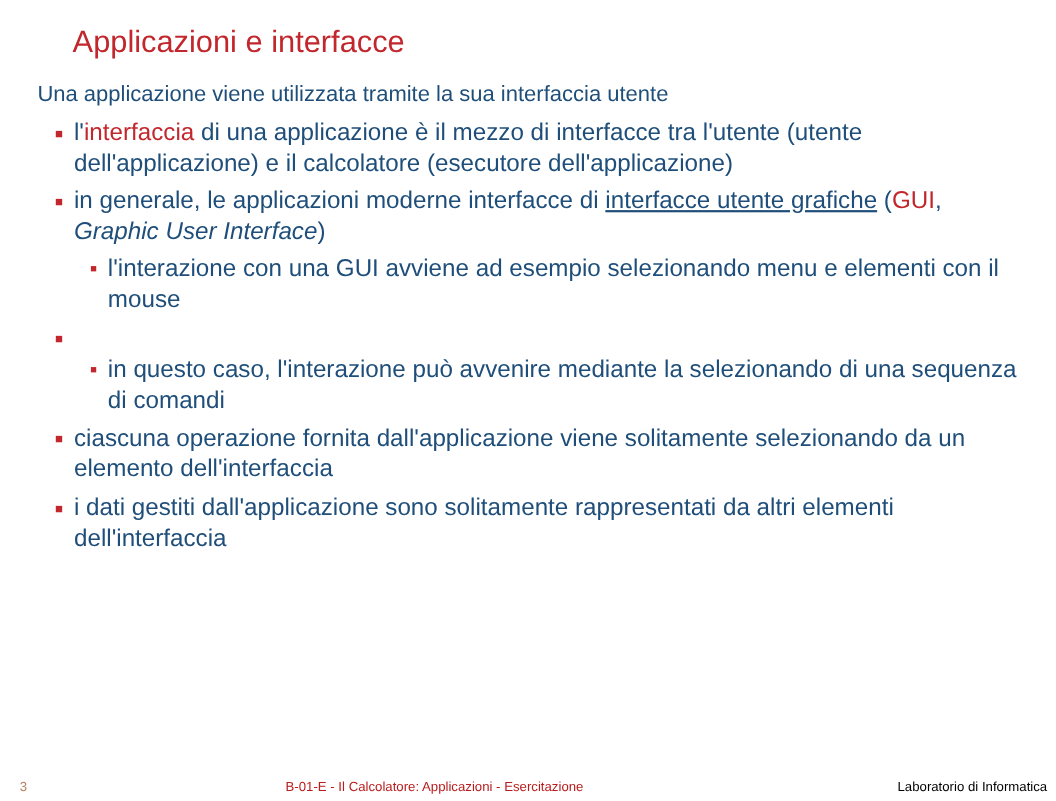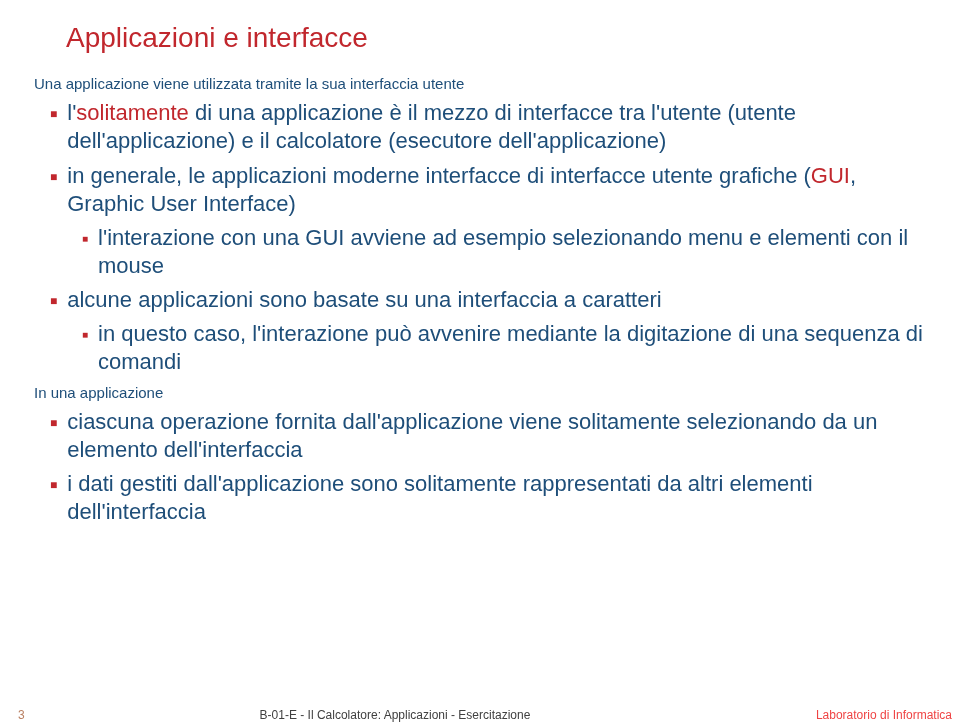--- a/index.html
+++ b/index.html
@@ -21,98 +21,94 @@
     font-size: 28px;
     font-weight: 400;
     margin-left: 32px;
     margin-bottom: 20px;
   }
   .body {
     color: #1e4e79;
     font-size: 22px;
     line-height: 1.28;
   }
-  .lvl0 { margin: 0 0 6px 0; font-size: 15px; }
+  .lvl0 { margin: 0 0 6px 0; font-size: 20px; }
   .lvl1 { margin: 0 0 6px 16px; font-size: 22px; display: flex; }
   .lvl2 { margin: 0 0 6px 48px; font-size: 22px; display: flex; }
   .bullet-sq {
     color: #c1272d;
     font-size: 12px;
     margin-right: 10px;
     margin-top: 8px;
     flex: 0 0 auto;
   }
   .bullet-sq2 {
     color: #c1272d;
     font-size: 10px;
     margin-right: 10px;
     margin-top: 9px;
     flex: 0 0 auto;
   }
-  .hl-under { }
-  .hl-italic { }
+  .hl-under { text-decoration: underline; }
+  .hl-italic { font-style: italic; }
   .hl-red { color: #c1272d; }
   .footer {
     position: absolute;
     bottom: 6px;
     left: 0;
     width: 960px;
     font-size: 12px;
     color: #b97f61;
     display: flex;
     align-items: center;
     padding: 0 8px 0 18px;
   }
   .footer .page { color: #b97f61; width: 40px; }
-  .footer .center { flex: 1; text-align: center; color: #404040; }
-  .footer .right { color: #ef4444; text-align: right; width: 220px; }
+  .footer .center { flex: 1; text-align: center; color: #b91c1c; }
+  .footer .right { color: #000000; text-align: right; width: 220px; }
 </style>
 </head>
 <body>
 
 <div class="slide">
 
   <h1 class="title">Applicazioni e interfacce</h1>
 
   <div class="body">
 
     <div class="lvl0">Una applicazione viene utilizzata tramite la sua interfaccia utente</div>
 
     <div class="lvl1">
       <span class="bullet-sq">■</span>
       <span>
-        <span>l'</span><span class="hl-red">solitamente</span><span> di una applicazione è il mezzo di interfacce tra l'utente (utente dell'applicazione) e il calcolatore (esecutore dell'applicazione)</span>
+        <span>l'</span><span class="hl-red">interfaccia</span><span> di una applicazione è il mezzo di interfacce tra l'utente (utente dell'applicazione) e il calcolatore (esecutore dell'applicazione)</span>
       </span>
     </div>
 
     <div class="lvl1">
       <span class="bullet-sq">■</span>
       <span>
         <span>in generale, le applicazioni moderne interfacce di </span><span class="hl-under">interfacce utente grafiche</span><span> (</span><span class="hl-red">GUI</span><span>, </span><span class="hl-italic">Graphic User Interface</span><span>)</span>
       </span>
     </div>
 
     <div class="lvl2">
       <span class="bullet-sq2">■</span>
       <span>l'interazione con una GUI avviene ad esempio selezionando menu e elementi con il mouse</span>
     </div>
 
     <div class="lvl1">
       <span class="bullet-sq">■</span>
-      <span>
-        <span>alcune applicazioni sono basate su una </span><span class="hl-under">interfaccia a caratteri</span>
-      </span>
     </div>
 
     <div class="lvl2">
       <span class="bullet-sq2">■</span>
-      <span>in questo caso, l'interazione può avvenire mediante la digitazione di una sequenza di comandi</span>
+      <span>in questo caso, l'interazione può avvenire mediante la selezionando di una sequenza di comandi</span>
     </div>
 
-    <div class="lvl0">In una applicazione</div>
 
     <div class="lvl1">
       <span class="bullet-sq">■</span>
       <span>ciascuna operazione fornita dall'applicazione viene solitamente selezionando da un elemento dell'interfaccia</span>
     </div>
 
     <div class="lvl1">
       <span class="bullet-sq">■</span>
       <span>i dati gestiti dall'applicazione sono solitamente rappresentati da altri elementi dell'interfaccia</span>
     </div>

